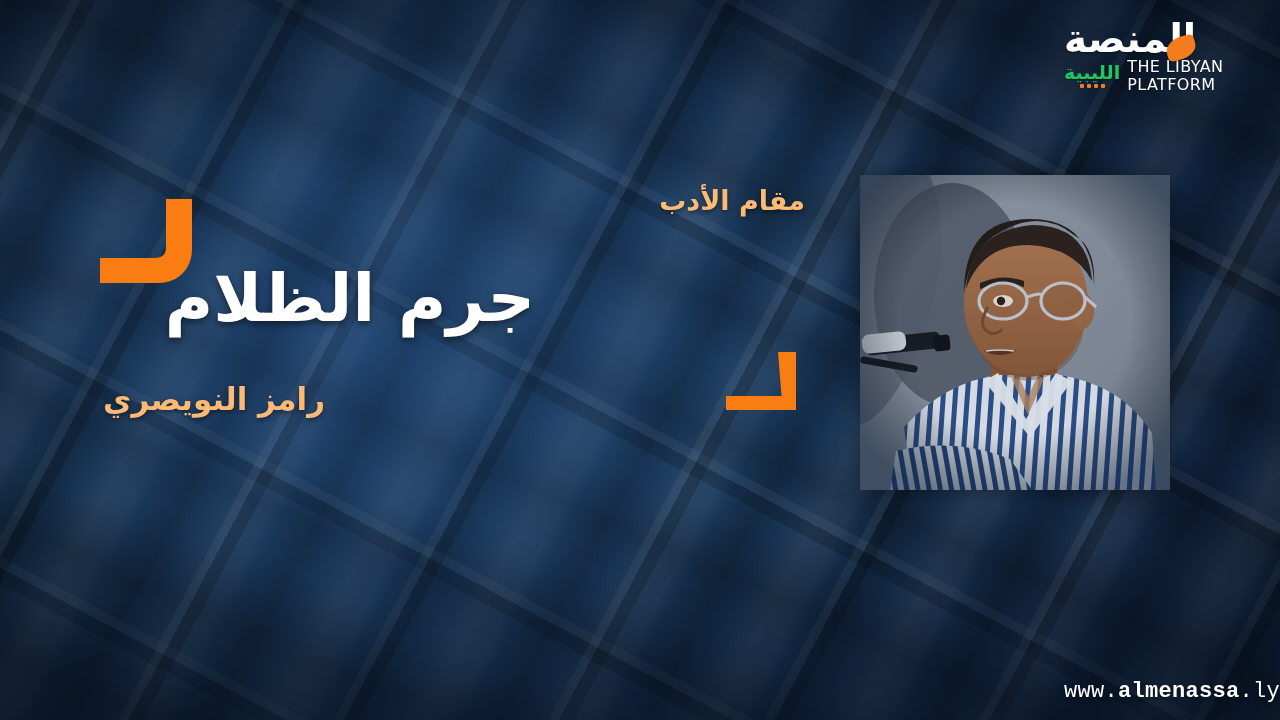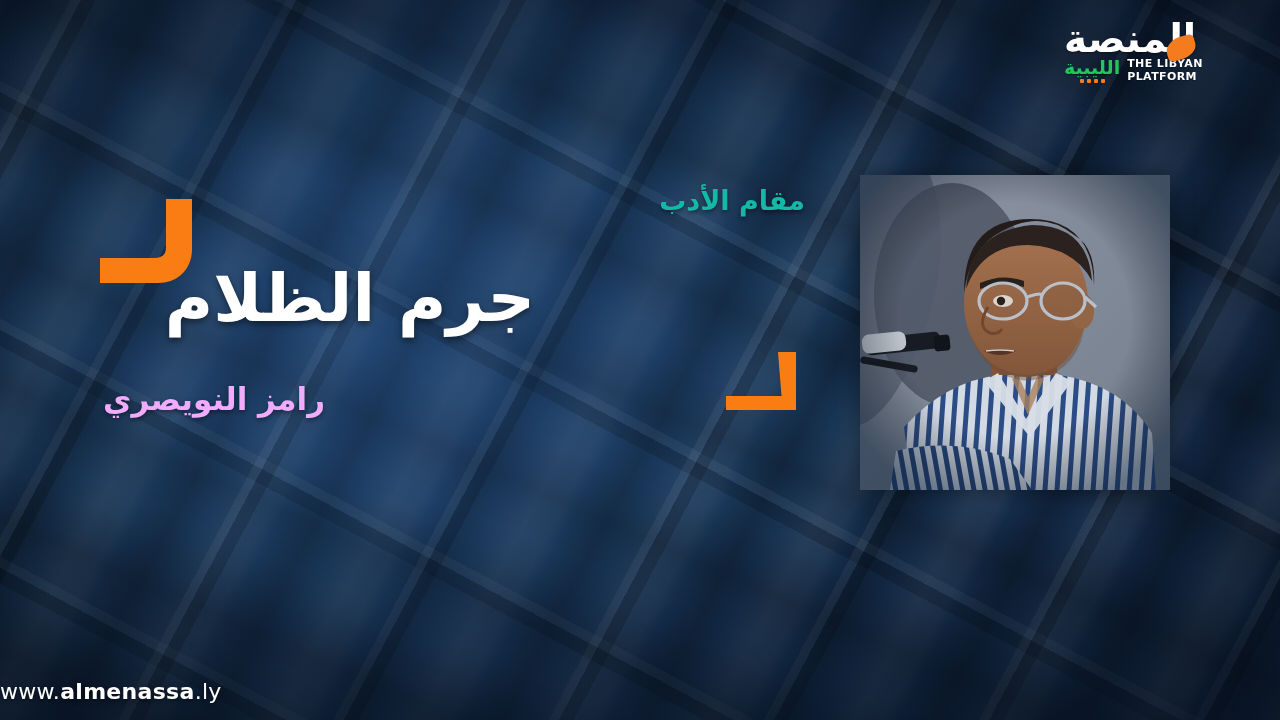--- a/index.html
+++ b/index.html
@@ -103,49 +103,49 @@
   }
   .logo-bottom{
     display:flex;align-items:center;gap:7px;margin-top:1px;
   }
   .logo-sub-ar{
     color:#22c55e;font-weight:bold;font-size:19px;line-height:1;
     text-shadow:0 1px 1px rgba(0,0,0,.4);
   }
   .logo-en{
     display:flex;flex-direction:column;align-items:flex-start;
-    direction:ltr;color:#ffffff;font-weight:bold;
-    font-size:11px;line-height:1.12;letter-spacing:.4px;
+    direction:ltr;color:#ffffff;font-weight:normal;
+    font-size:16px;line-height:1.12;letter-spacing:.4px;
     text-shadow:0 1px 1px rgba(0,0,0,.4);
   }
   .logo-dots{display:flex;gap:3px;margin-top:2px;justify-content:flex-end;}
   .logo-dots i{width:4px;height:4px;background:#f57b1f;border-radius:1px;display:block;}
 
   
   .category{
     position:absolute;top:185px;right:475px;
-    color:#14b8a6;font-weight:bold;font-size:27px;
+    color:#fdba74;font-weight:bold;font-size:27px;
     letter-spacing:0px;
     text-shadow:0 2px 4px rgba(0,0,0,.45);
     white-space:nowrap;
     margin-left:44px;
   }
 
   
   .title{
     position:absolute;top:263px;right:745px;
     color:#ffffff;font-weight:bold;font-size:66px;line-height:1.1;
     text-shadow:0 3px 7px rgba(0,0,0,.5);
     white-space:nowrap;
   }
 
   
   .author{
     position:absolute;top:381px;right:955px;
-    color:#f0abfc;font-weight:bold;font-size:31px;
+    color:#fdba74;font-weight:bold;font-size:31px;
     text-shadow:0 2px 5px rgba(0,0,0,.45);
     white-space:nowrap;
   }
 
   
   .quote-open{
     position:absolute;left:100px;top:199px;
     width:92px;height:84px;
   }
   .quote-close{
@@ -160,24 +160,25 @@
     width:310px;height:315px;
     overflow:hidden;
     box-shadow:0 0 22px rgba(0,0,0,.45);
     background:#8e93a0;
   }
   .photo-inner{position:absolute;inset:0;overflow:hidden;}
   .photo-inner svg{display:block;width:100%;height:100%;}
 
   
   .footer{
-    position:absolute;left:0;right:8px;bottom:16px;
-    text-align:left;direction:ltr;
+    position:absolute;left:0;right:0;bottom:16px;
+    text-align:right;direction:ltr;
     color:#ffffff;font-size:22px;letter-spacing:.3px;
     text-shadow:0 2px 4px rgba(0,0,0,.5);
+    font-family:Liberation Mono, monospace;
   }
   .footer .u-pre{font-weight:normal;}
   .footer .u-mid{font-weight:bold;}
   .footer .u-post{font-weight:normal;}
 </style>
 </head>
 <body>
 
 <div class="stage">
 

